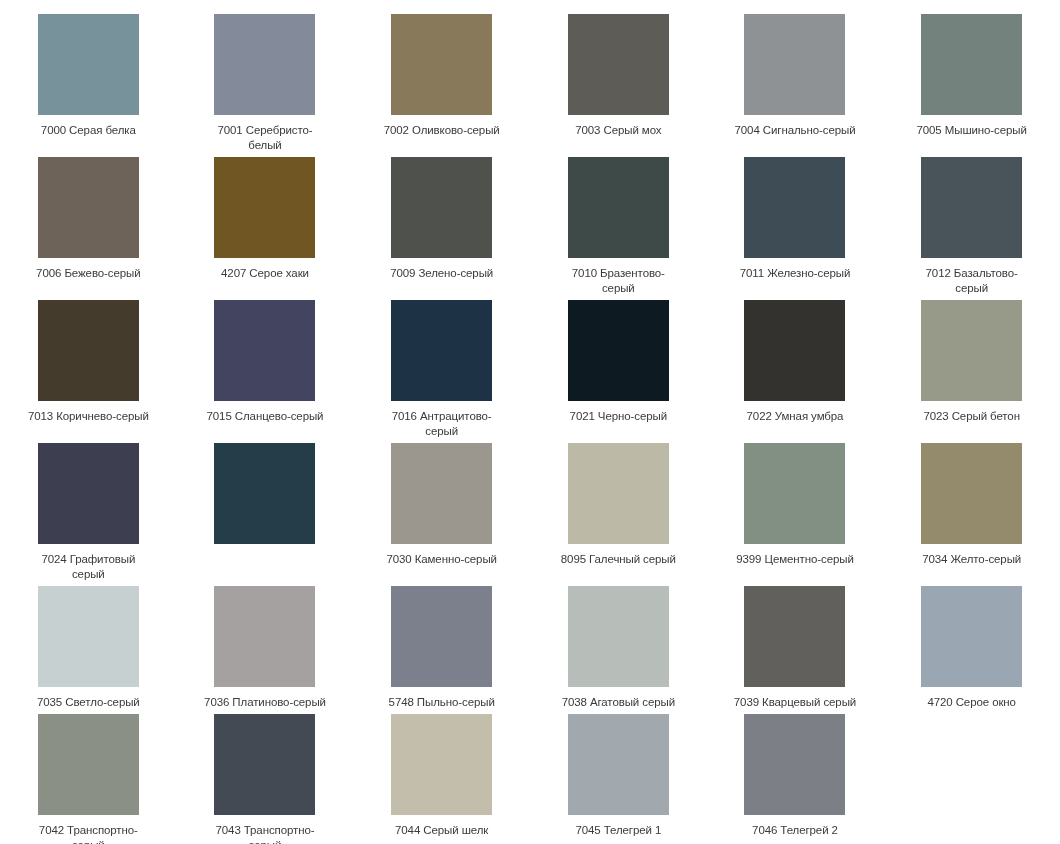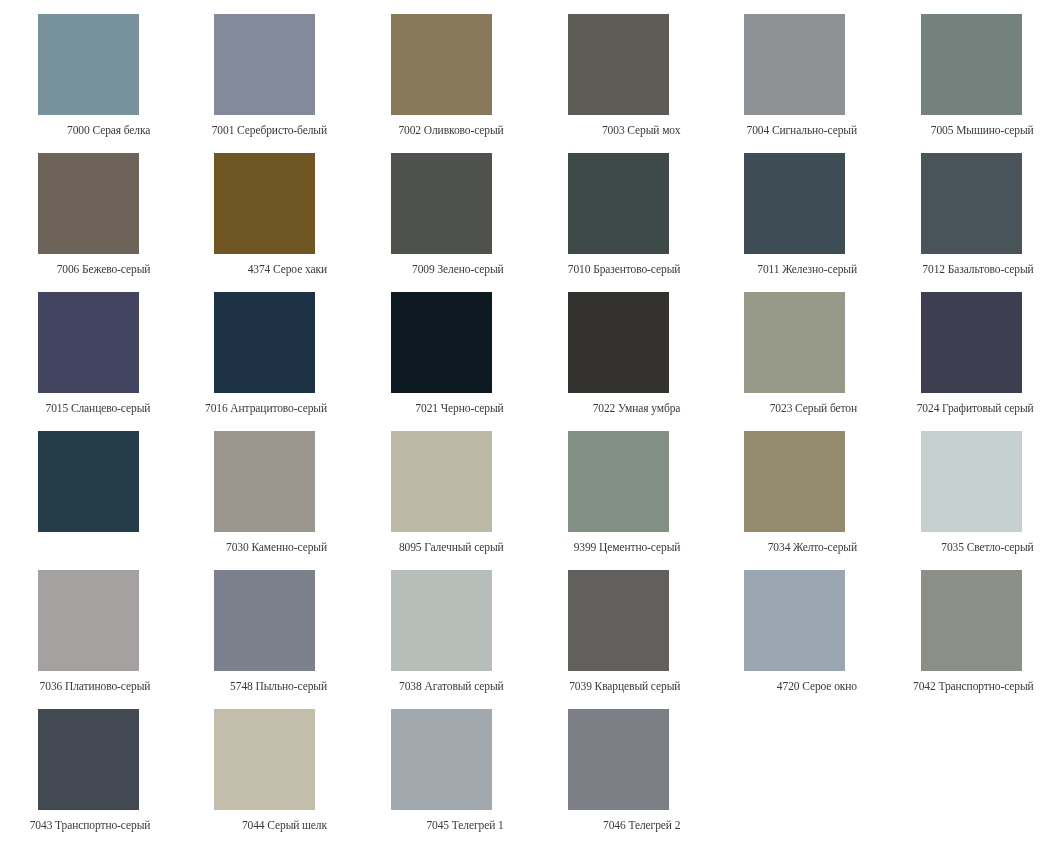--- a/index.html
+++ b/index.html
@@ -33,25 +33,25 @@
   }
   .swatch-chip {
     width: 101px;
     height: 101px;
     flex: 0 0 auto;
     background: #cccccc;
   }
   .swatch-label {
     margin-top: 8px;
     width: 124px;
-    text-align: right;
+    text-align: center;
     font-size: 11.5px;
     line-height: 15px;
     color: #3a3a3a;
-    font-family: Liberation Serif, serif;
+    font-family: Liberation Sans, sans-serif;
     letter-spacing: -0.1px;
     word-wrap: break-word;
   }
 </style>
 </head>
 <body>
 
 <div id="palette-grid">
     <div class="swatch-cell">
       <div class="swatch-chip" style="background: rgb(120, 146, 156);"></div>
@@ -76,37 +76,41 @@
     <div class="swatch-cell">
       <div class="swatch-chip" style="background: rgb(116, 130, 125);"></div>
       <div class="swatch-label">7005 Мышино-серый</div>
     </div>
     <div class="swatch-cell">
       <div class="swatch-chip" style="background: rgb(110, 99, 88);"></div>
       <div class="swatch-label">7006 Бежево-серый</div>
     </div>
     <div class="swatch-cell">
       <div class="swatch-chip" style="background: rgb(111, 86, 34);"></div>
-      <div class="swatch-label">4374 Серое хаки</div>
+      <div class="swatch-label">4207 Серое хаки</div>
     </div>
     <div class="swatch-cell">
       <div class="swatch-chip" style="background: rgb(78, 81, 76);"></div>
       <div class="swatch-label">7009 Зелено-серый</div>
     </div>
     <div class="swatch-cell">
       <div class="swatch-chip" style="background: rgb(62, 74, 71);"></div>
       <div class="swatch-label">7010 Бразентово-серый</div>
     </div>
     <div class="swatch-cell">
       <div class="swatch-chip" style="background: rgb(61, 76, 85);"></div>
       <div class="swatch-label">7011 Железно-серый</div>
     </div>
     <div class="swatch-cell">
       <div class="swatch-chip" style="background: rgb(73, 83, 90);"></div>
       <div class="swatch-label">7012 Базальтово-серый</div>
+    </div>
+    <div class="swatch-cell">
+      <div class="swatch-chip" style="background: rgb(68, 59, 44);"></div>
+      <div class="swatch-label">7013 Коричнево-серый</div>
     </div>
     <div class="swatch-cell">
       <div class="swatch-chip" style="background: rgb(67, 69, 96);"></div>
       <div class="swatch-label">7015 Сланцево-серый</div>
     </div>
     <div class="swatch-cell">
       <div class="swatch-chip" style="background: rgb(29, 50, 69);"></div>
       <div class="swatch-label">7016 Антрацитово-серый</div>
     </div>
     <div class="swatch-cell">

